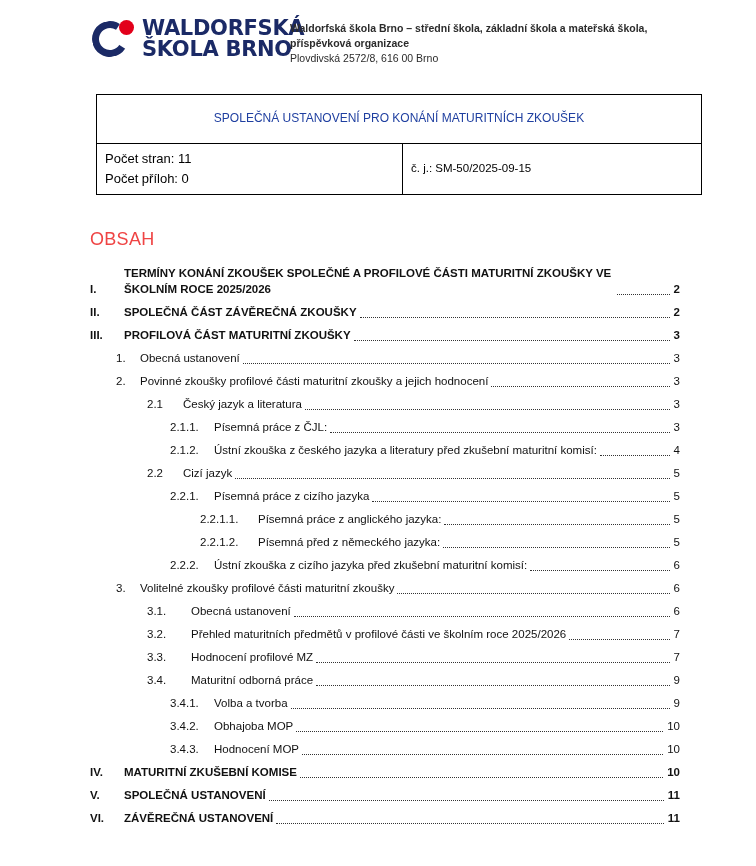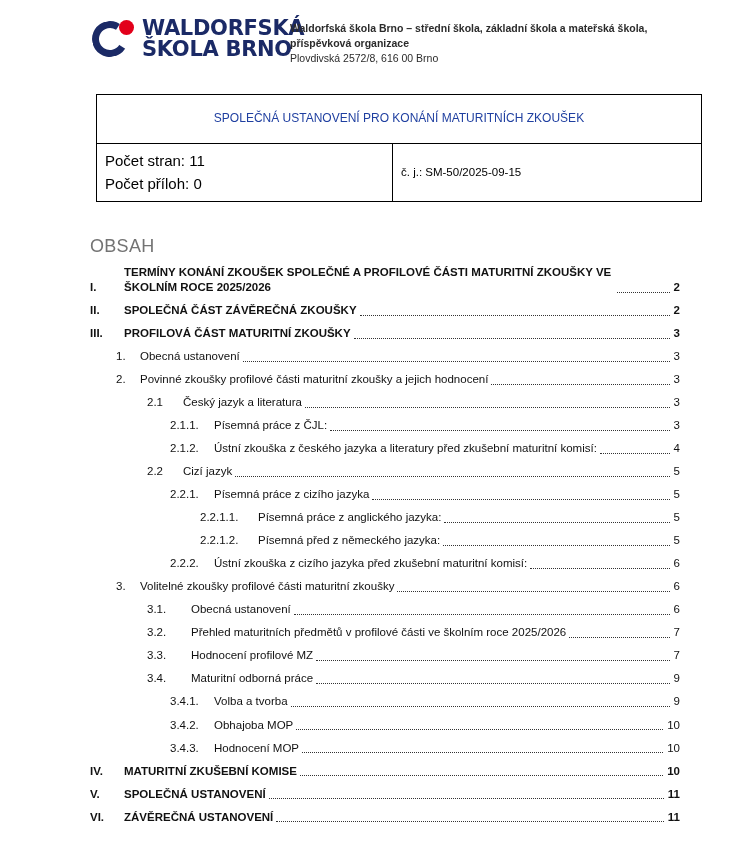--- a/index.html
+++ b/index.html
@@ -103,43 +103,43 @@
     line-height: 1.35;
     padding: 15px 26px 17px 26px;
     border-bottom: 1.3px solid #000;
   }
   .doc-meta {
     display: flex;
   }
   .doc-meta .left {
     flex: 0 0 285px;
     border-right: 1.3px solid #000;
-    padding: 5px 2px 5px 8px;
-    font-size: 15px;
+    padding: 5px 12px 5px 8px;
+    font-size: 13px;
     line-height: 1.55;
   }
   .doc-meta .right {
     flex: 1;
     padding: 5px 0 5px 8px;
     font-size: 11.5px;
     line-height: 1.55;
     display: flex;
     align-items: center;
   }
 
   
   .toc {
     margin-top: 34px;
     padding-left: 40px;
     padding-right: 26px;
   }
   .toc-heading {
-    color: #737373;
+    color: #ef4444;
     font-size: 18px;
-    margin-bottom: 8px;
+    margin-bottom: 16px;
     letter-spacing: 0.3px;
   }
   .toc-row {
     display: flex;
     align-items: flex-end;
     font-size: 11.5px;
     line-height: 1.35;
     margin-bottom: 7.5px;
     color: #111;
   }

